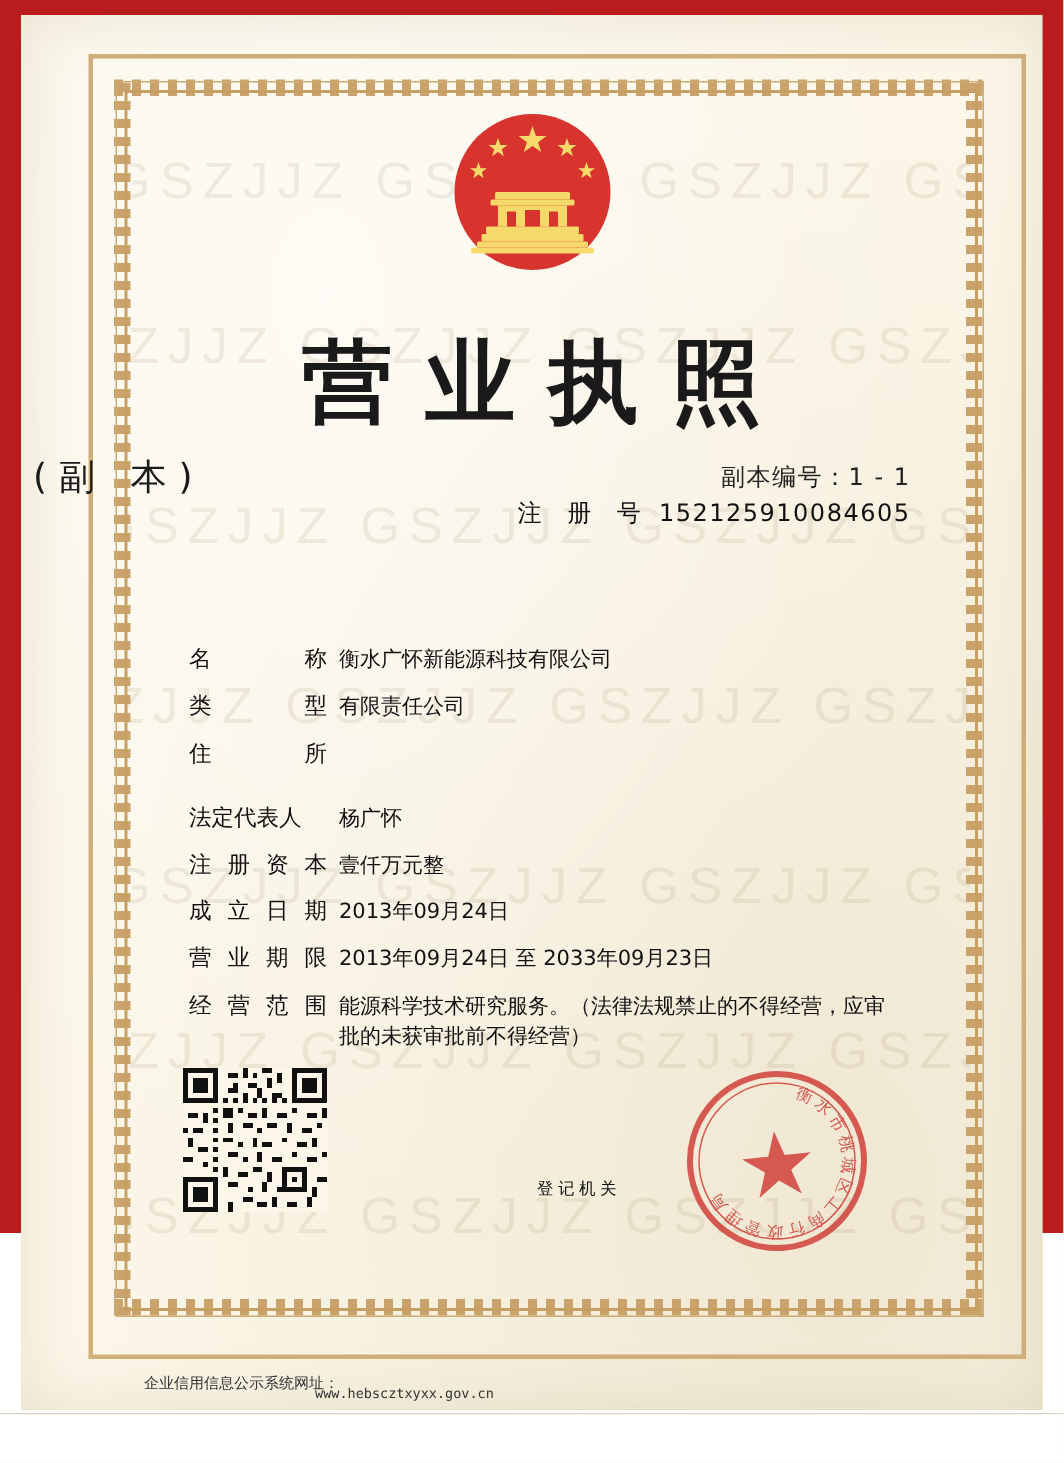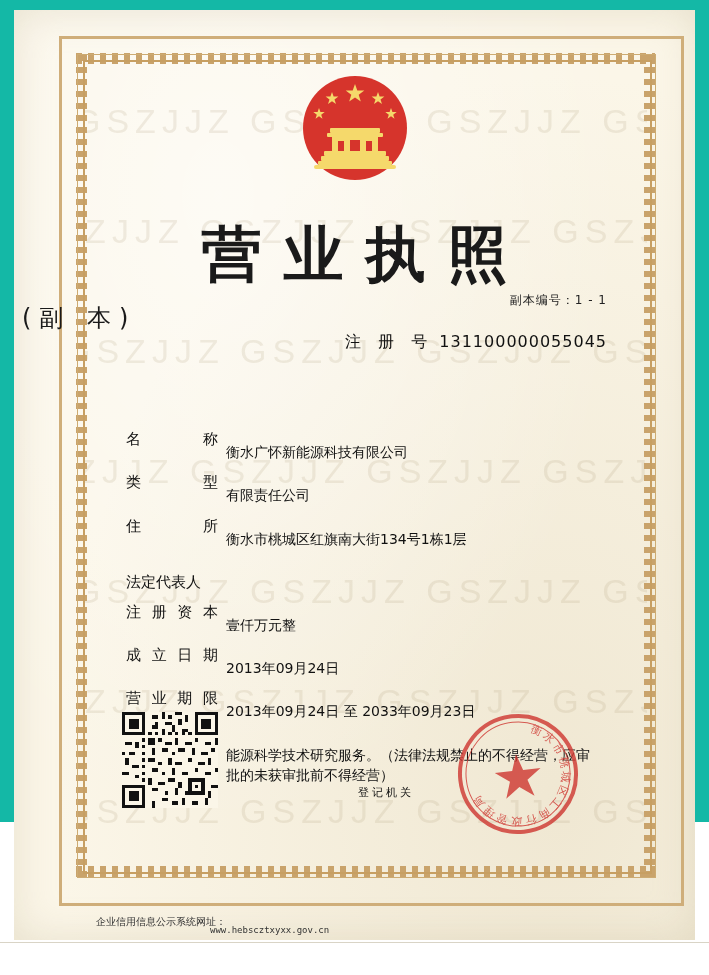--- a/index.html
+++ b/index.html
@@ -11,21 +11,21 @@
     height: 975px;
     background: #ffffff;
     font-family: "Liberation Serif", "DejaVu Serif", serif;
     overflow: hidden;
   }
 
   .page {
     position: relative;
     width: 709px;
     height: 822px;
-    background: #14b8a6;
+    background: #b91c1c;
   }
 
   
   .paper {
     position: absolute;
     left: 14px;
     top: 10px;
     width: 681px;
     height: 930px;
     background: #fbf6e8;
@@ -127,22 +127,22 @@
     font-size: 24px;
     letter-spacing: 8px;
     text-indent: 8px;
     color: #1a1a1a;
     font-family: "DejaVu Sans", "Liberation Sans", sans-serif;
   }
 
   .copy-no {
     position: absolute;
     right: 88px;
-    top: 282px;
-    font-size: 12px;
+    top: 298px;
+    font-size: 16px;
     color: #222;
     letter-spacing: 1px;
     font-family: "DejaVu Sans", "Liberation Sans", sans-serif;
   }
   .reg-no {
     position: absolute;
     right: 88px;
     top: 322px;
     font-size: 16px;
     color: #111;
@@ -175,21 +175,20 @@
     font-size: 15px;
     letter-spacing: 0;
     white-space: nowrap;
   }
   .field .label span { display: inline-block; }
   .field .value {
     flex: 1;
     margin-left: 8px;
     line-height: 1.45;
     font-size: 14px;
-    margin-top: 12px;
   }
   .gap-lg { margin-bottom: 24px; }
 
   
   .qr {
     position: absolute;
     left: 108px;
     top: 702px;
     width: 96px;
     height: 96px;
@@ -328,21 +327,21 @@
 
     <div class="title">营业执照</div>
     <div class="subtitle">(副 本)</div>
 
     <div class="copy-no">
       <span>副本编号：</span><span>1 - 1</span>
     </div>
 
     <div class="reg-no">
       <span class="lbl">注 册 号</span>
-      <span>131100000055045</span>
+      <span>152125910084605</span>
     </div>
 
     <div class="fields">
       <div class="field">
         <div class="label">
             <span>名</span>
             <span>称</span>
           </div>
         <div class="value">衡水广怀新能源科技有限公司</div>
       </div>
@@ -351,26 +350,26 @@
             <span>类</span>
             <span>型</span>
           </div>
         <div class="value">有限责任公司</div>
       </div>
       <div class="field gap-lg">
         <div class="label">
             <span>住</span>
             <span>所</span>
           </div>
-        <div class="value">衡水市桃城区红旗南大街134号1栋1层</div>
       </div>
       <div class="field">
         <div class="label" style="letter-spacing:0">
             <span>法定代表人</span>
           </div>
+        <div class="value">杨广怀</div>
       </div>
       <div class="field">
         <div class="label">
             <span>注</span>
             <span>册</span>
             <span>资</span>
             <span>本</span>
           </div>
         <div class="value">壹仟万元整</div>
       </div>

